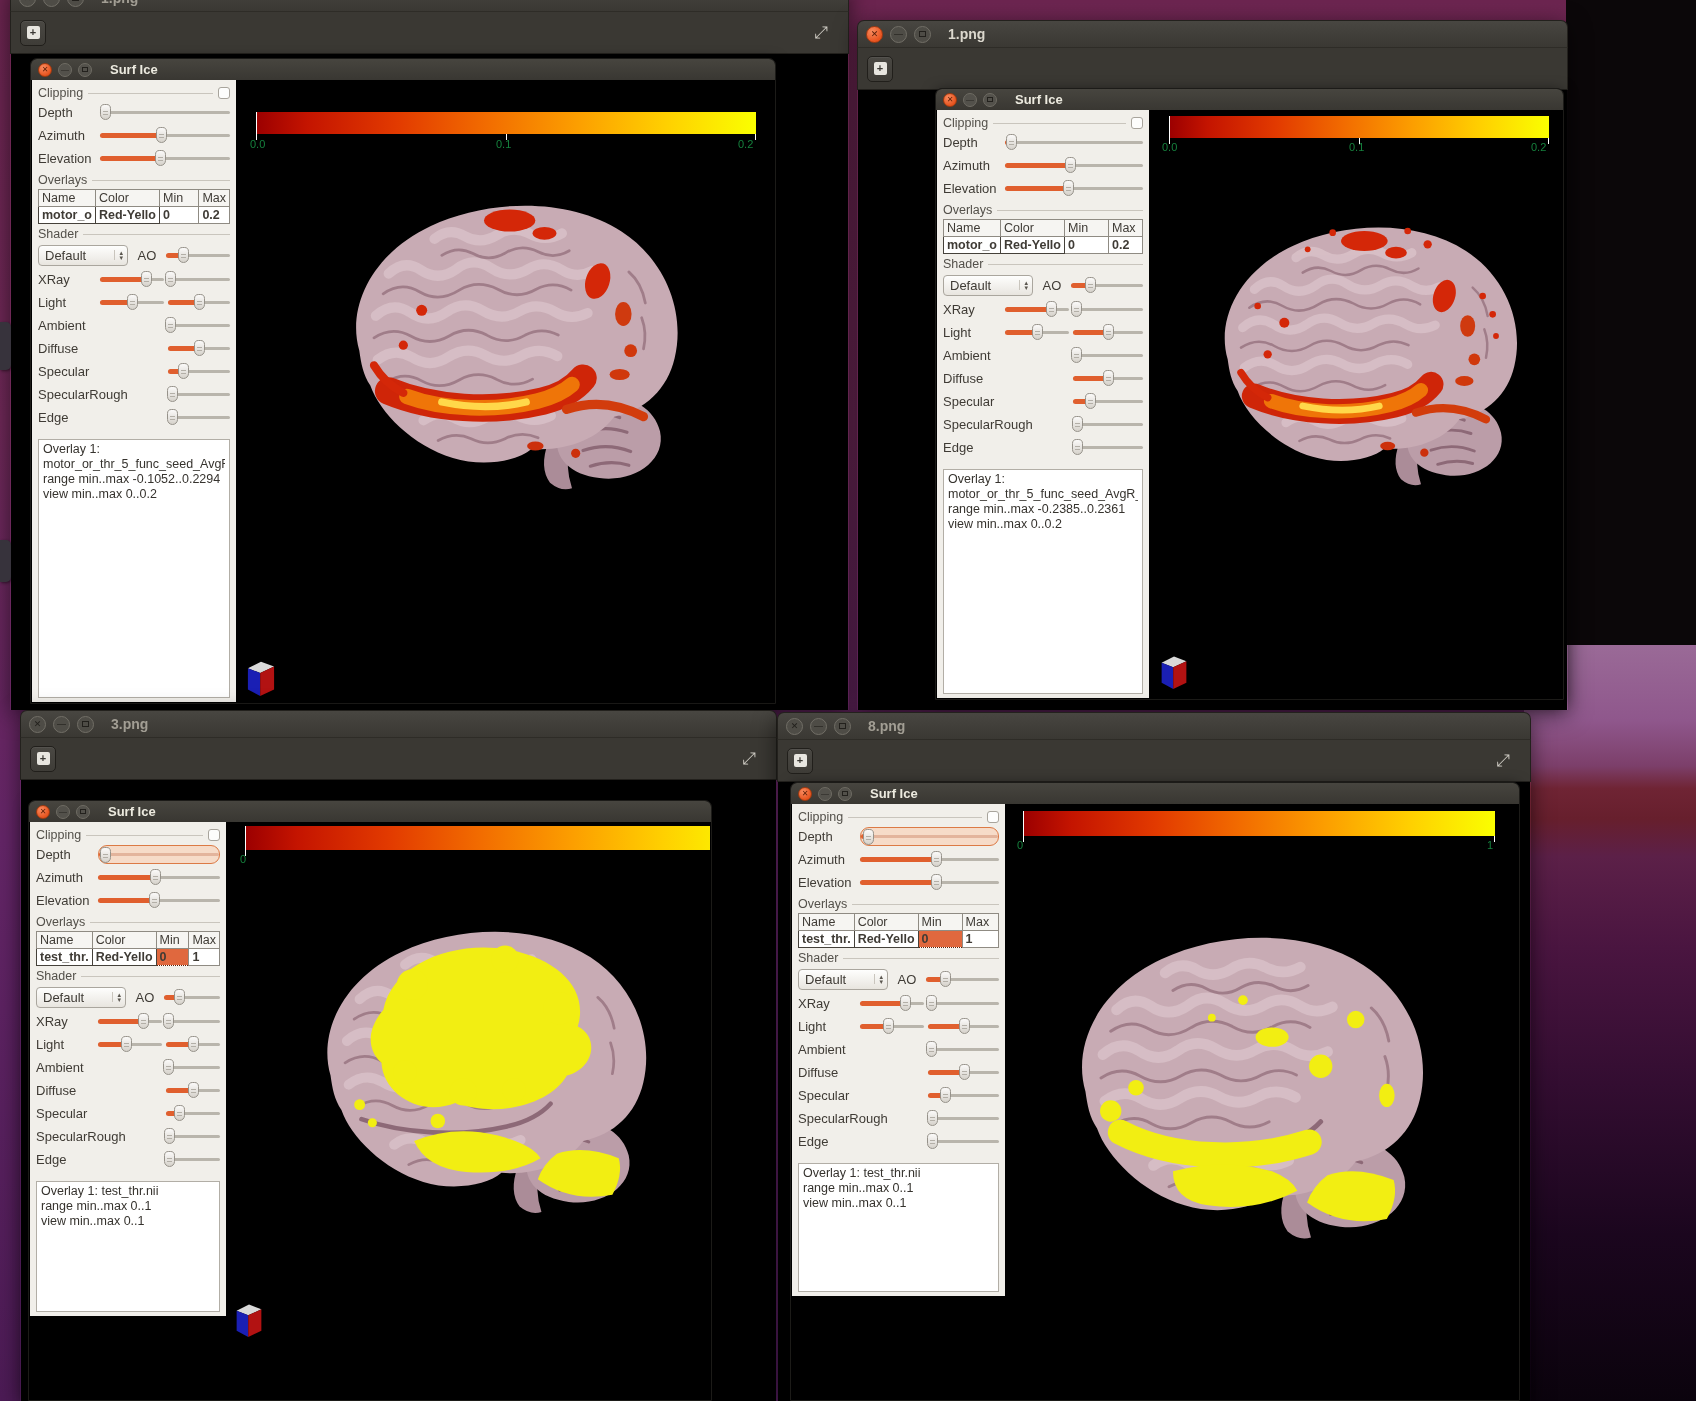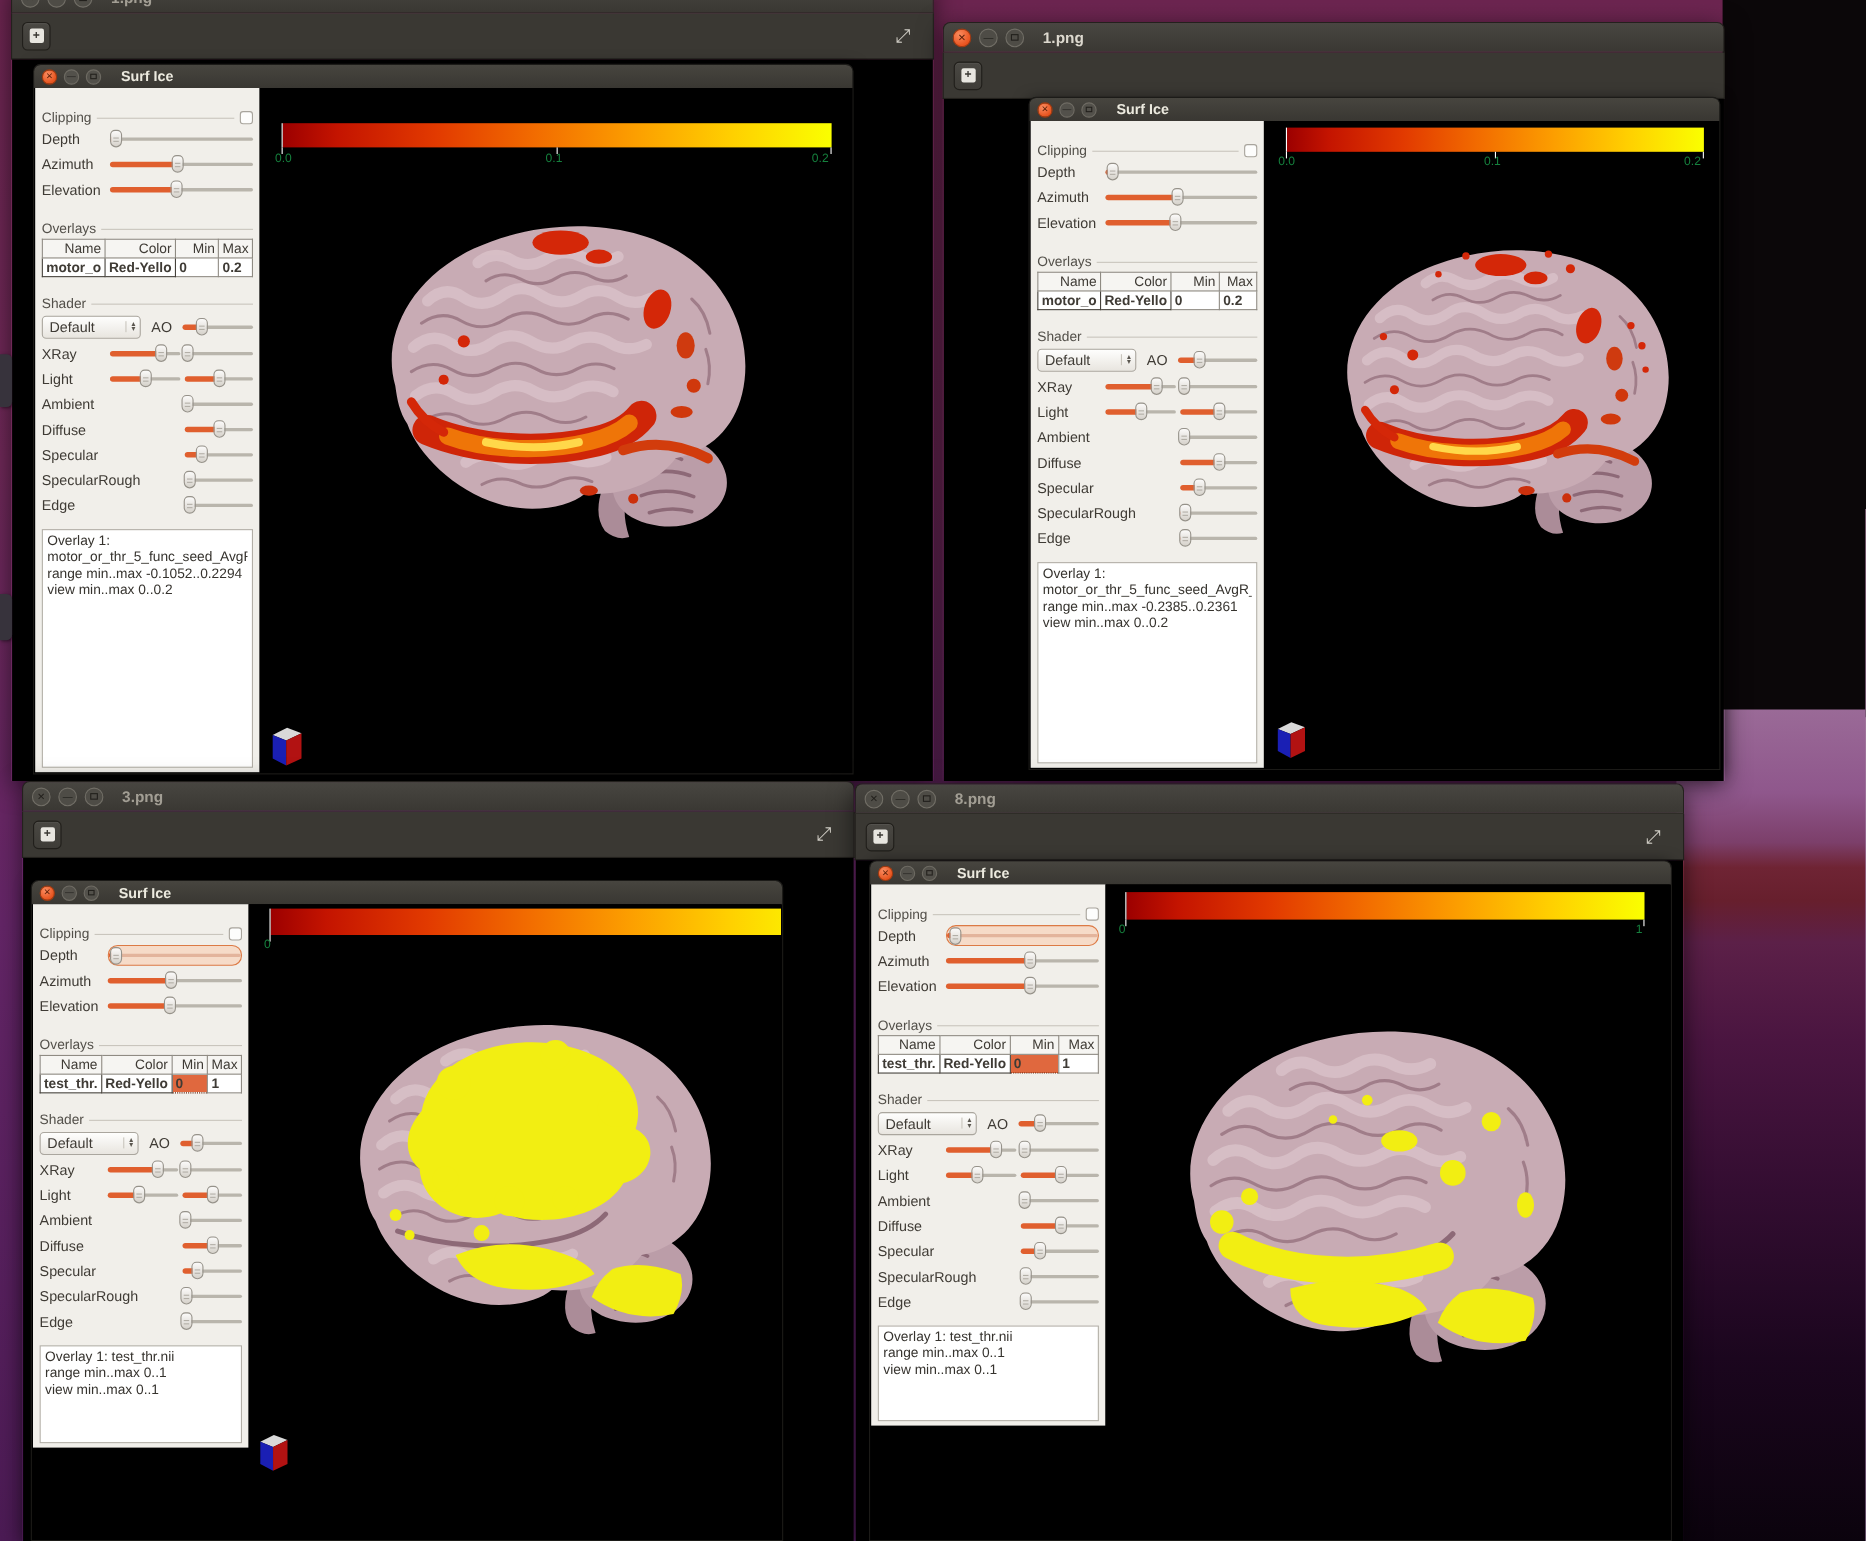--- a/index.html
+++ b/index.html
@@ -22,35 +22,35 @@
 .plus i{width:13px;height:13px;background:#e8e6e0;border-radius:2px;color:#3a3833;font-style:normal;font-size:11px;font-weight:bold;line-height:13px;text-align:center}
 .expand{position:absolute;right:12px;top:6px;width:30px;height:30px;border-radius:5px;color:#cfccc4;font-size:17px;display:flex;align-items:center;justify-content:center;cursor:pointer}
 .content{position:absolute;left:1px;right:1px;bottom:0;top:70px;background:#000}
 .si{position:absolute;border:1px solid #1c1b18;border-radius:7px 7px 0 0;box-shadow:0 3px 14px rgba(0,0,0,.6);background:#000}
 .sitb{height:21px;background:linear-gradient(180deg,#47453f,#393732);border-radius:6px 6px 0 0;display:flex;align-items:center;padding:0 7px;gap:6px}
 .ub{width:14px;height:14px;border-radius:50%;font-size:8px;display:flex;align-items:center;justify-content:center;background:#53514b;border:1px solid #6e6b63;color:#23211d;flex:0 0 auto}
 .ub.cl{background:radial-gradient(circle at 35% 30%,#fb8c60,#e6541f 70%);border-color:#a03a10;color:#5e2008;font-weight:bold}
 .ub.mx i{width:6px;height:5px;border:1px solid #23211d;display:block}
 .sit{margin-left:12px;font-size:13px;font-weight:bold;color:#eceadf}
 .panel{position:absolute;left:1px;top:21px;background:#f1efea;padding:3px 6px 4px 6px;color:#3f3b35;font-size:13px;display:flex;flex-direction:column}
-.gh{display:flex;align-items:center;height:16px;color:#53504a;font-size:12.5px;margin-top:16px}
+.gh{display:flex;align-items:center;height:16px;color:#53504a;font-size:12.5px;margin-top:2px}
 .gh i{flex:1;height:1px;background:#c9c5bd;margin-left:5px}
 .ck{width:12px;height:12px;background:#fdfdfc;border:1px solid #a8a49c;border-radius:3px;margin-left:5px;flex:0 0 auto}
 .crow{display:grid;grid-template-columns:62px 1fr;align-items:center;height:23px}
 .lbl{font-size:13px;color:#3f3b35;white-space:nowrap}
 .sl{position:relative;height:17px}
 .sl::before{content:'';position:absolute;left:0;right:0;top:7px;height:3px;background:#b9b5ac;border-radius:2px}
 .sl .fl{position:absolute;left:0;top:6px;height:5px;width:var(--p);background:#e05f2e;border-radius:3px;display:block}
 .sl .th{position:absolute;top:0;left:var(--p);width:11px;height:16px;margin-left:-5px;background:linear-gradient(180deg,#fbfaf9,#d6d2cb);border:1px solid #96928a;border-radius:5px 5px 6px 6px;display:block}
 .sl .th::after{content:'';position:absolute;left:2px;right:2px;top:6px;height:1px;background:#b3afa7;box-shadow:0 3px 0 #b3afa7}
 .sl.hl{background:#f6dbc8;border:1px solid #dc7a45;border-radius:9px;height:19px}
 .sl.hl::before{background:#e3b49c}
 .sl.hl .th{top:1px}
 .ovt{width:100%;border-collapse:collapse;background:#fff;margin-top:1px}
-.ovt th{font-weight:normal;text-align:right;font-size:12.5px;color:#3f3b35;background:#f6f5f2;border:1px solid #8f8b83;padding:0 3px;height:17px}
+.ovt th{font-weight:normal;text-align:left;font-size:12.5px;color:#3f3b35;background:#f6f5f2;border:1px solid #8f8b83;padding:0 3px;height:17px}
 .ovt td{font-weight:bold;font-size:12.5px;border:1px solid #45413a;padding:0 3px;height:17px;white-space:nowrap;overflow:hidden}
 .ovt td.plain{border:1px solid #8f8b83}
 .ovt td.sel{background:#e0683e;border:1px dotted #5c2008}
 .aorow{display:grid;grid-template-columns:90px 30px 1fr;align-items:center;height:26px;column-gap:4px}
 .shrow{display:grid;grid-template-columns:58px 64px 1fr;align-items:center;height:23px;column-gap:4px}
 .sp{display:block}
 .select{height:21px;border:1px solid #aaa69e;border-radius:4px;background:linear-gradient(180deg,#fefefd,#e8e5df);display:flex;align-items:center;padding:0 4px 0 6px;font-size:13px;justify-content:space-between;cursor:pointer}
 .spin{display:flex;flex-direction:column;line-height:5px;font-size:7px;color:#5a564f;padding-left:4px;border-left:1px solid #c9c5bd;text-align:center}
 .info{background:#fff;border:1px solid #b2aea6;margin-top:10px;padding:2px 4px;font-size:12.5px;line-height:1.2;color:#36332e;flex:1;overflow:hidden}
 .info div{white-space:nowrap;overflow:hidden}

